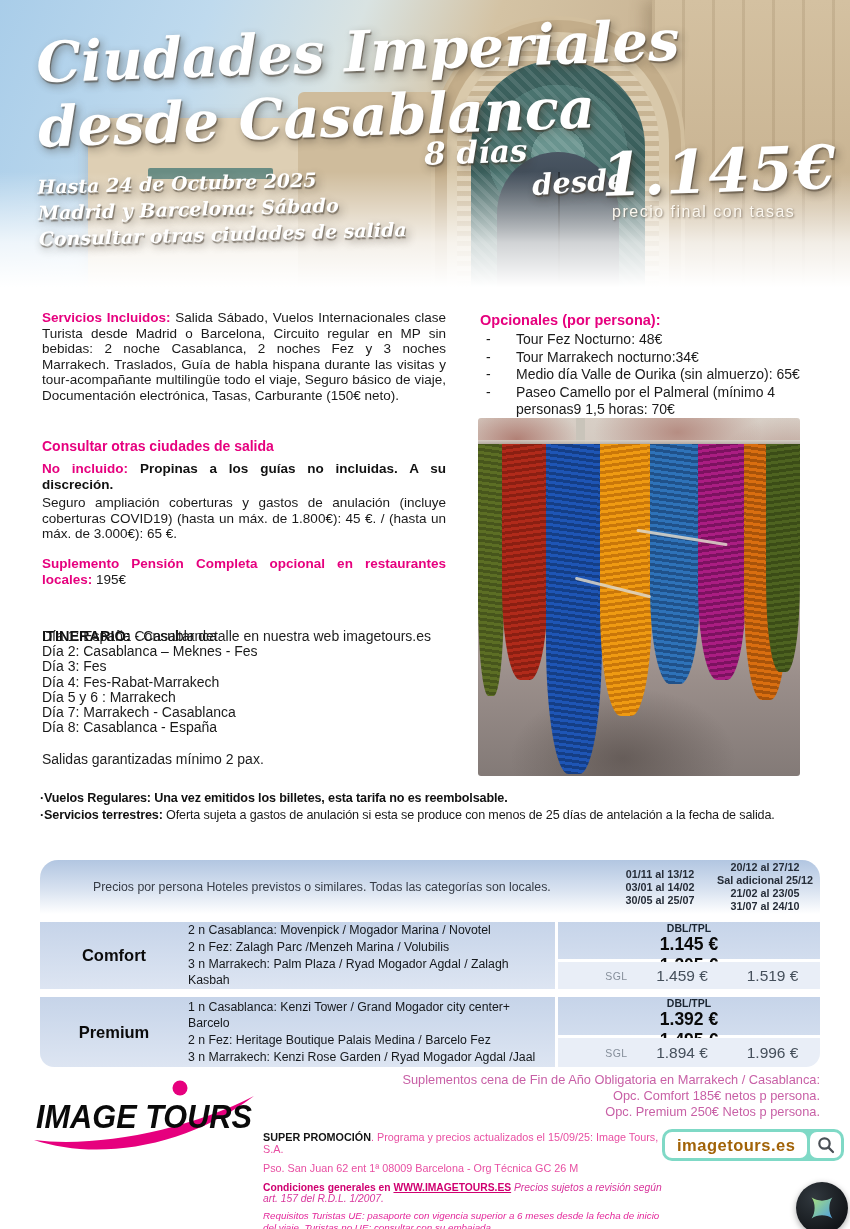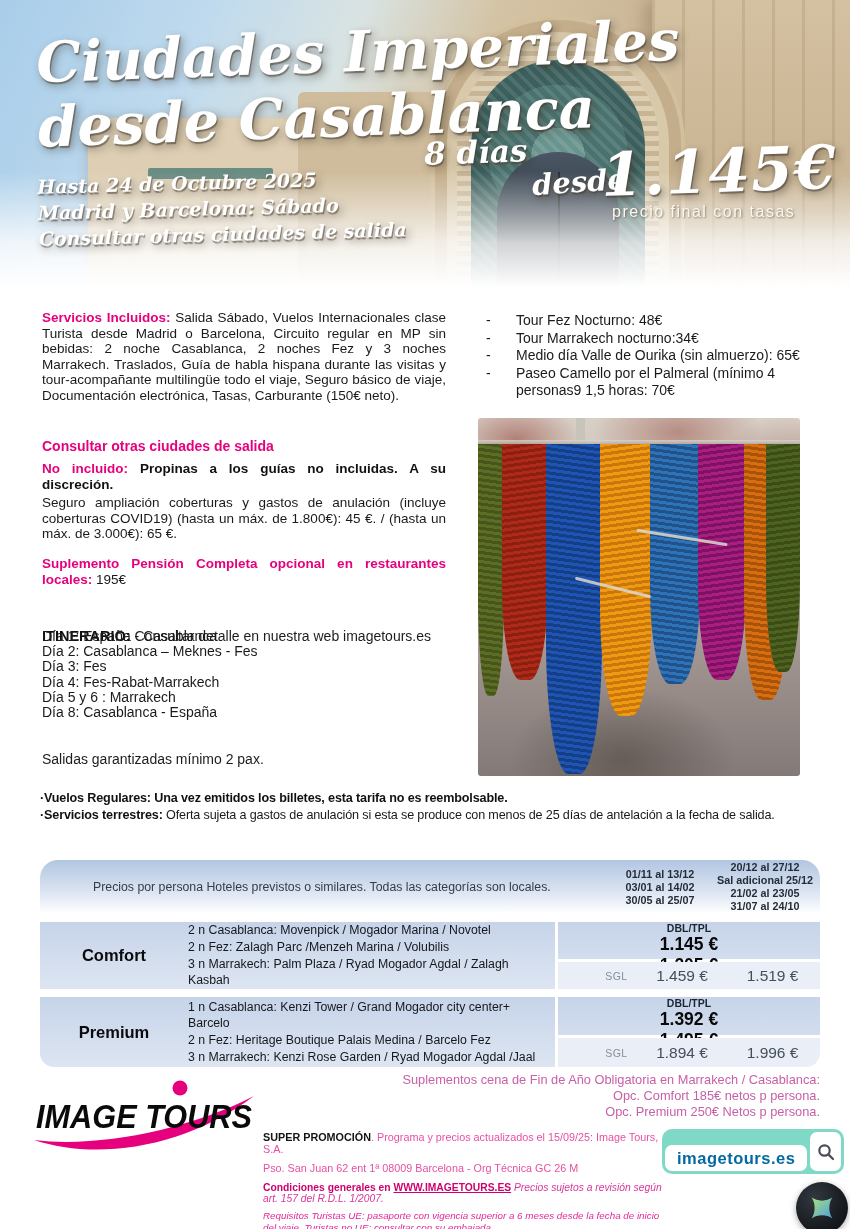--- a/index.html
+++ b/index.html
@@ -125,21 +125,21 @@
   .lg1 .b{font-weight:bold;color:#141414;}
   .pink{color:#e84fa2;}
   .lg2{margin-top:7px;font-size:10.8px;color:#e84fa2;}
   .lg3{margin-top:8px;font-size:10.3px;color:#cf0070;font-weight:bold;}
   .lg3 .lnk{text-decoration:underline;color:#cf0070;cursor:pointer;}
   .lg3 .it{font-weight:normal;font-style:italic;color:#d8359b;}
   .lg4{margin-top:6px;font-size:9.8px;font-style:italic;color:#e3289a;line-height:11.6px;}
   .site-btn{position:absolute;left:662px;top:1129px;display:flex;align-items:stretch;gap:3px;
     background:#7fd9c6;padding:3px;border-radius:10px;cursor:pointer;}
   .site-text{background:#fff;border-radius:7px;padding:4px 12px 3px 12px;font-weight:bold;
-    font-size:16.5px;letter-spacing:.5px;color:#0369a1;margin-top:13px;}
+    font-size:16.5px;letter-spacing:.5px;color:#a16207;}
   .site-icon{background:#fff;border-radius:7px;width:31px;display:flex;align-items:center;justify-content:center;}
   .corner-badge{position:absolute;left:796px;top:1182px;width:52px;height:52px;border-radius:50%;
     background:radial-gradient(circle at 35% 30%,#31383e,#13161a 72%);display:flex;align-items:center;
     justify-content:center;cursor:pointer;box-shadow:0 2px 6px rgba(0,0,0,.35);}
 </style>
 </head>
 <body>
 
 <div class="page">
 
@@ -187,26 +187,28 @@
   <div class="blk lcol" style="top:628px;font-size:14px;">
     <span class="boldblack" style="font-size:14.5px;">ITINERARIO:</span><span> Consultar detalle en nuestra web imagetours.es</span>
   </div>
 
   <div class="blk lcol days" style="top:629px;">
     <div>Día 1: España - Casablanca</div>
     <div>Día 2: Casablanca – Meknes - Fes</div>
     <div>Día 3: Fes</div>
     <div>Día 4: Fes-Rabat-Marrakech</div>
     <div>Día 5 y 6 : Marrakech</div>
+    <div>Día 7: Marrakech - Casablanca</div>
     <div>Día 8: Casablanca - España</div>
   </div>
 
   <div class="blk lcol" style="top:751px;font-size:14px;">Salidas garantizadas mínimo 2 pax.</div>
 
   <div class="blk opt" style="top:312px;">
+    <div class="magenta opt-head">Opcionales (por persona):</div>
     <div class="opt-item">
       <span class="opt-dash">-</span>
       <span class="opt-text">Tour Fez Nocturno: 48€</span>
     </div>
     <div class="opt-item">
       <span class="opt-dash">-</span>
       <span class="opt-text">Tour Marrakech nocturno:34€</span>
     </div>
     <div class="opt-item">
       <span class="opt-dash">-</span>

